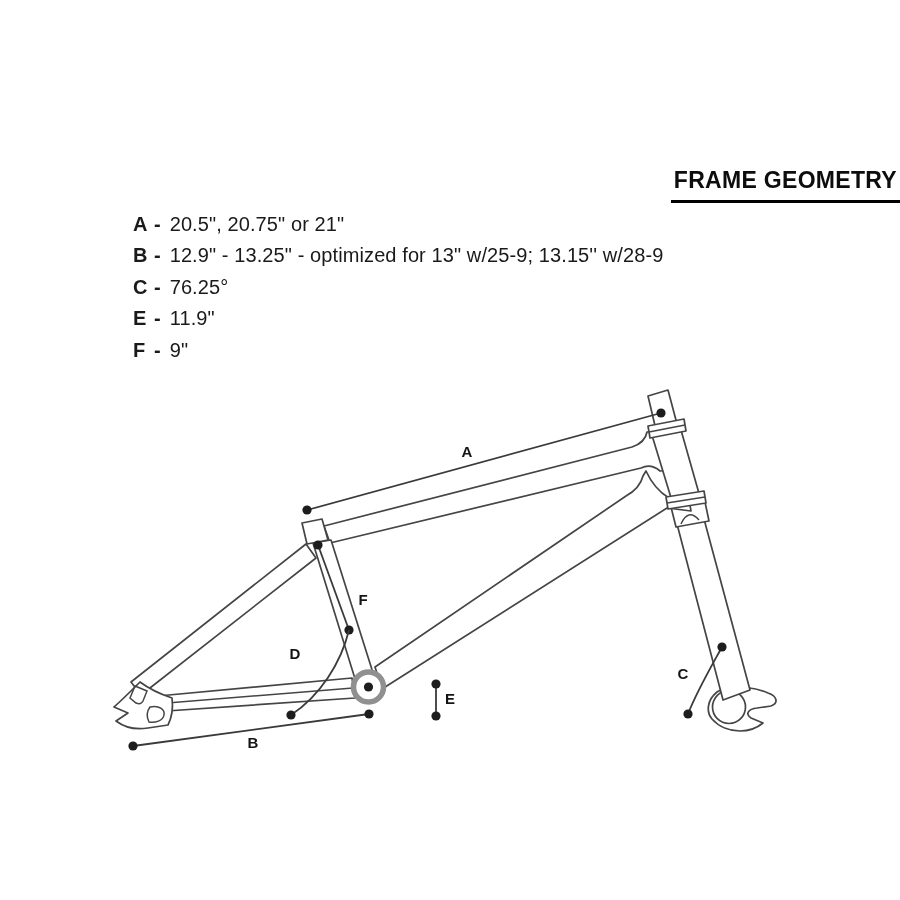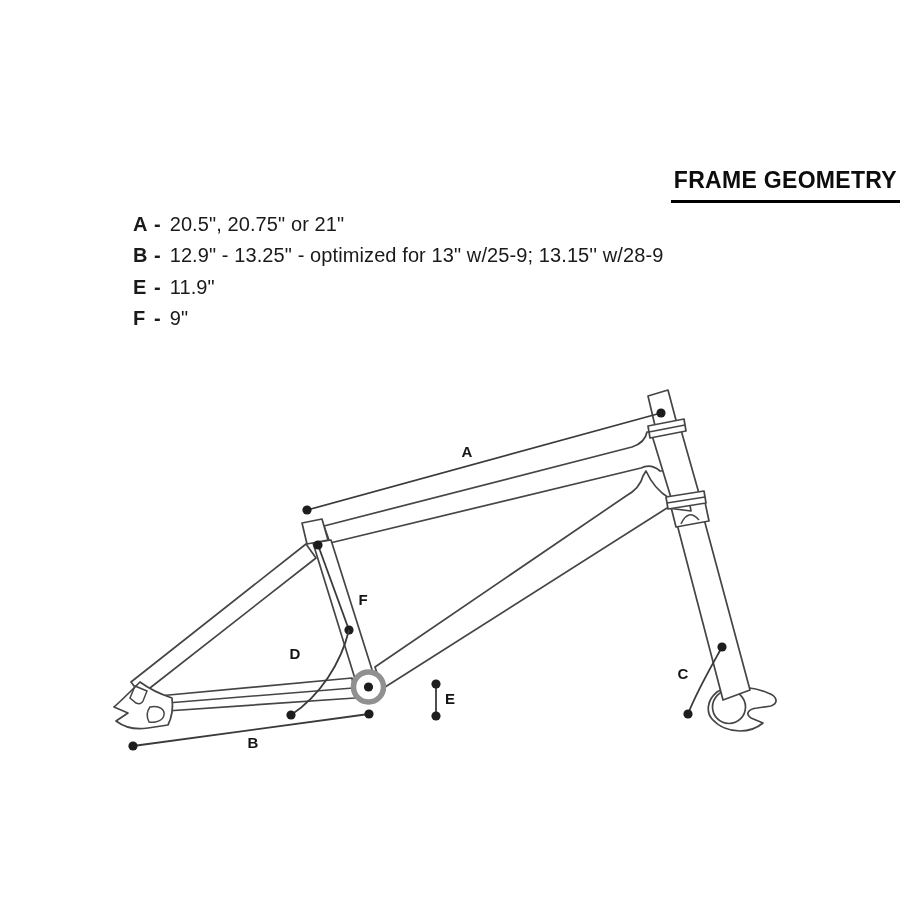--- a/index.html
+++ b/index.html
@@ -37,20 +37,23 @@
   <div class="title-wrap">
     <span>FRAME GEOMETRY</span>
   </div>
 
   <div class="legend">
     <div class="row">
       <span class="k">A</span><span class="d">-</span><span class="v">20.5", 20.75" or 21"</span>
     </div>
     <div class="row">
       <span class="k">B</span><span class="d">-</span><span class="v">12.9" - 13.25" - optimized for 13" w/25-9; 13.15'' w/28-9</span>
+    </div>
+    <div class="row">
+      <span class="k">C</span><span class="d">-</span><span class="v">76.25°</span>
     </div>
     <div class="row">
       <span class="k">E</span><span class="d">-</span><span class="v">11.9"</span>
     </div>
     <div class="row">
       <span class="k">F</span><span class="d">-</span><span class="v">9"</span>
     </div>
   </div>
 
   <svg width="900" height="900" viewBox="0 0 900 900">

